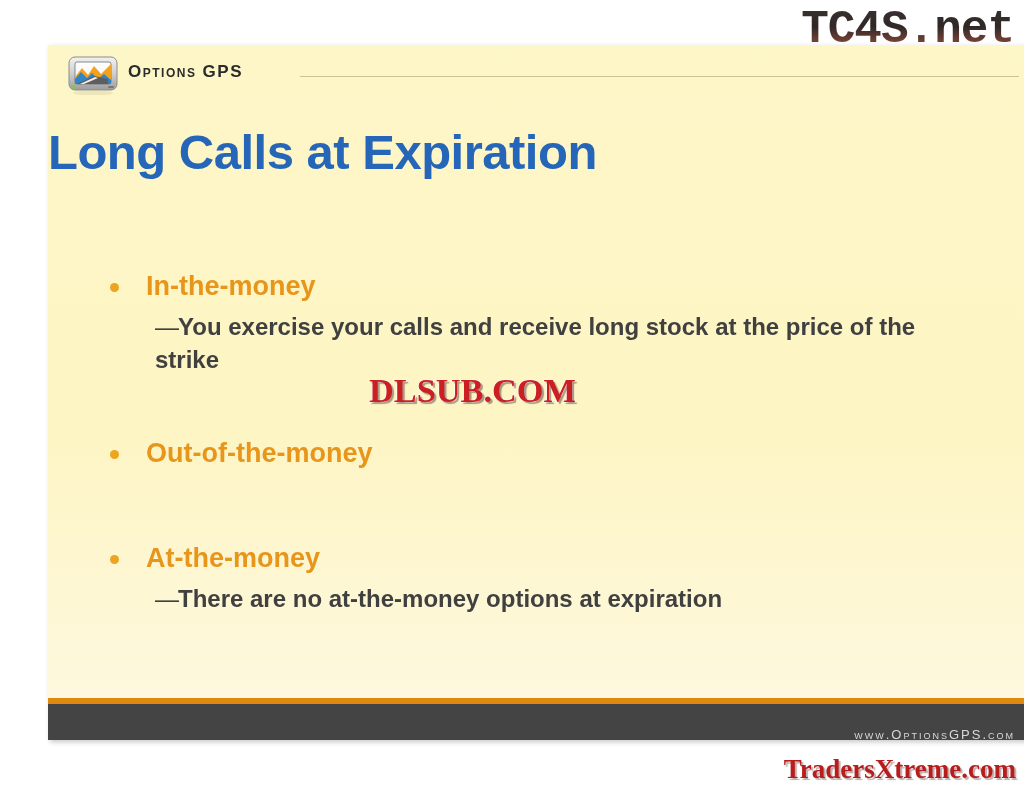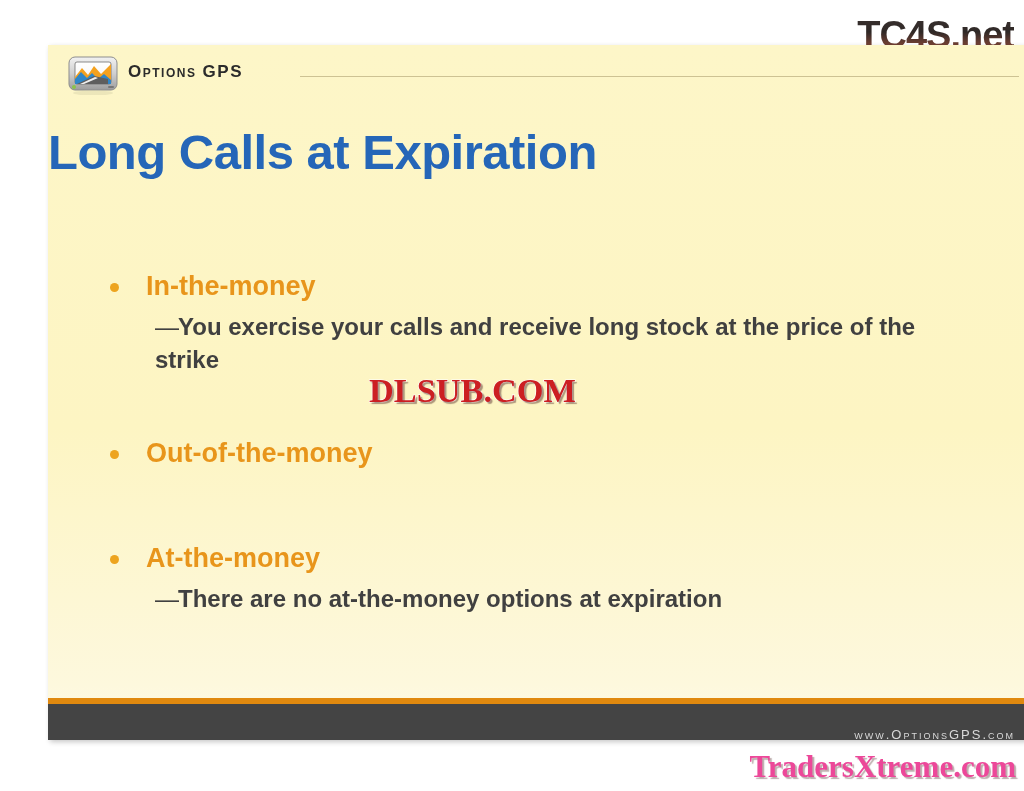--- a/index.html
+++ b/index.html
@@ -11,25 +11,25 @@
     width: 1024px;
     height: 791px;
     position: relative;
     overflow: hidden;
     font-family: "Liberation Sans", sans-serif;
   }
 
   
   .tc4s {
     position: absolute;
-    top: 16px;
+    top: 7px;
     right: 10px;
-    font-family: Liberation Sans, sans-serif;
-    font-weight: bold;
-    font-size: 38px;
+    font-family: Liberation Mono, monospace;
+    font-weight: bold;
+    font-size: 46px;
     letter-spacing: -1px;
     line-height: 1;
     background: linear-gradient(180deg, #3a3230 0%, #2f2826 42%, #6d3f33 72%, #8d4a38 100%);
     -webkit-background-clip: text;
     background-clip: text;
     color: transparent;
     text-shadow: none;
   }
 
   
@@ -187,22 +187,22 @@
     margin-top: 12px;
   }
 
   
   .txtreme {
     position: absolute;
     right: 8px;
     bottom: 6px;
     font-family: "Liberation Serif", serif;
     font-weight: bold;
-    font-size: 31px;
-    color: #ec4899;
+    font-size: 27px;
+    color: #b91c1c;
     -webkit-text-stroke: 1.1px #ffffff;
     paint-order: stroke fill;
     text-shadow: 2px 2px 1px rgba(90,50,50,0.4);
   }
 </style>
 </head>
 <body>
 
 <div class="tc4s">TC4S.net</div>
 

